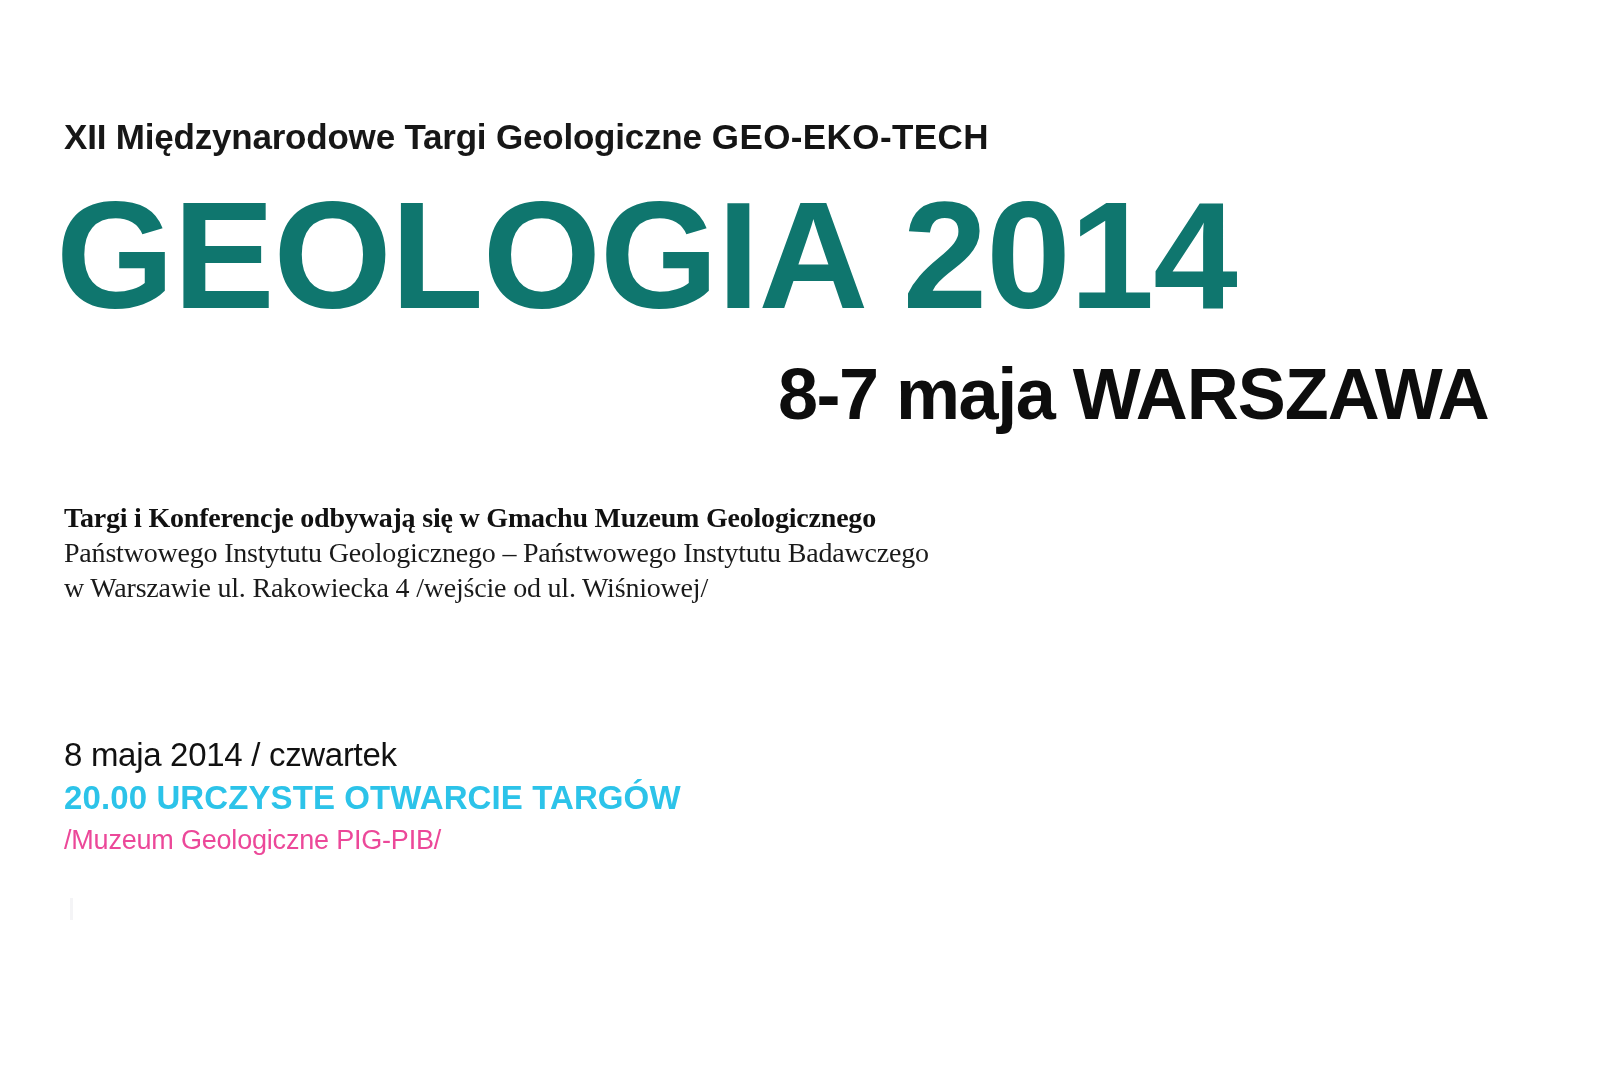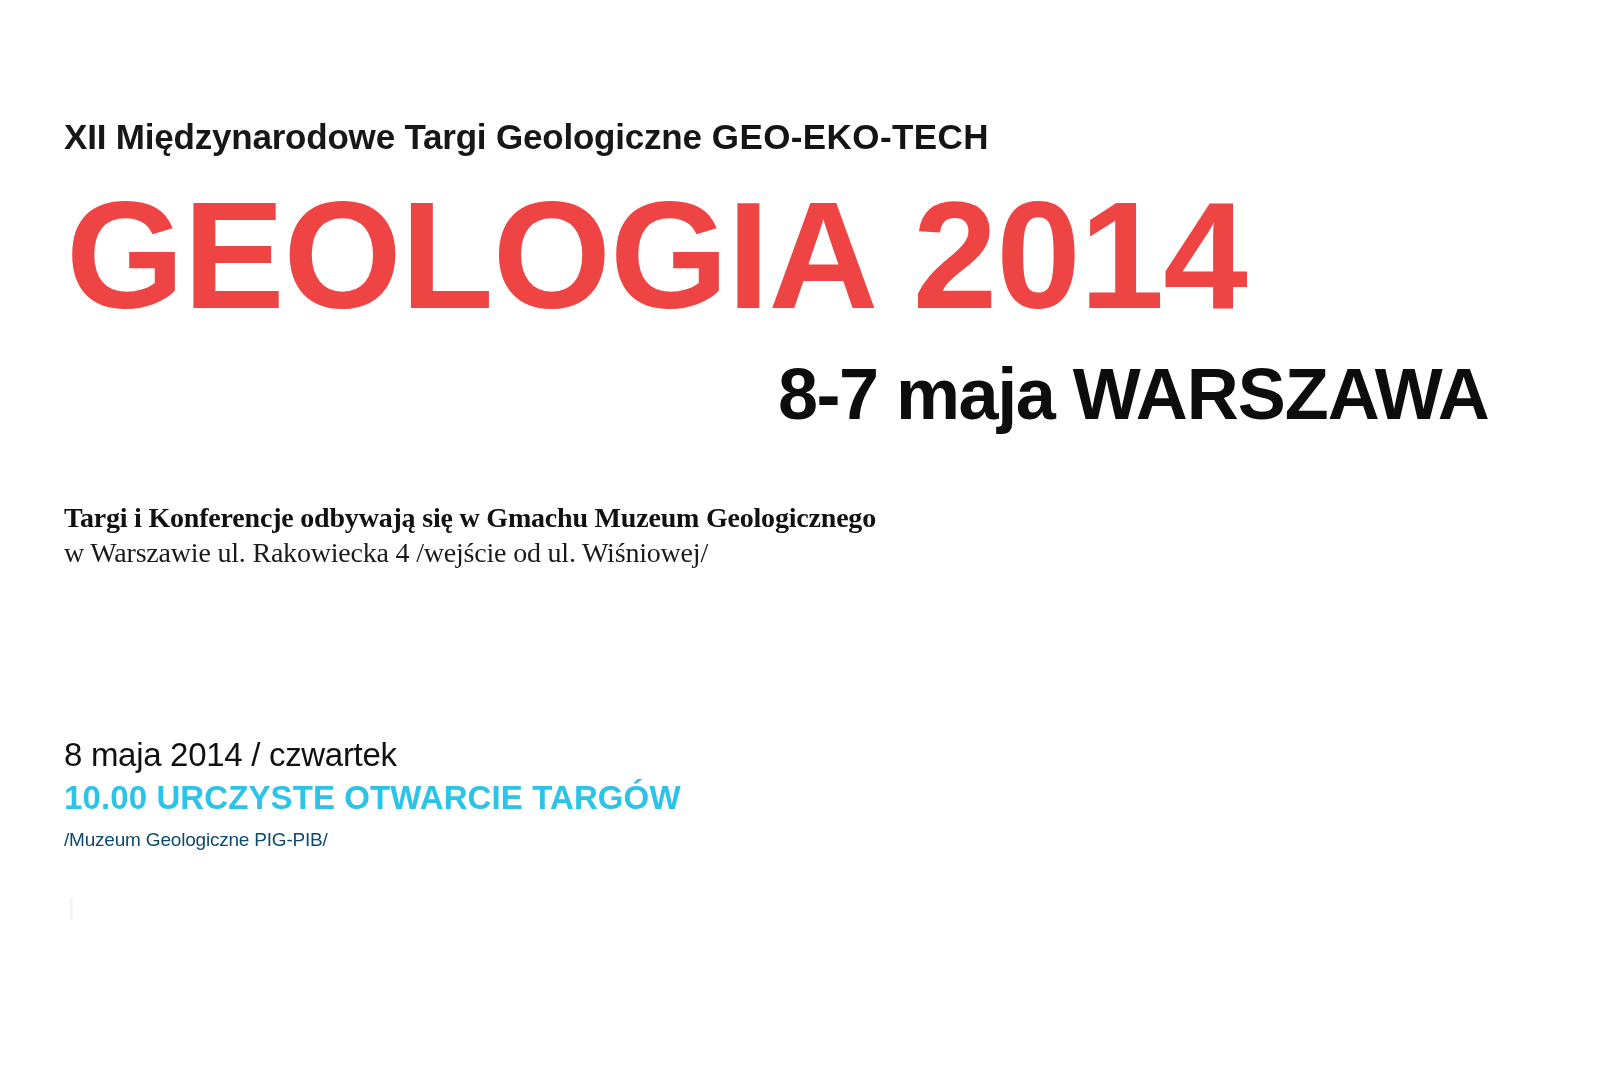--- a/index.html
+++ b/index.html
@@ -39,27 +39,27 @@
   .kicker .kicker-brand {
     font-weight: 700;
     color: #141414;
     letter-spacing: 0.4px;
     margin-left: 10px;
   }
 
   
   .title-big {
     position: absolute;
-    left: 66px;
+    left: 56px;
     top: 180px;
     white-space: nowrap;
     font-size: 152px;
     line-height: 150px;
     font-weight: 700;
-    color: #ef4444;
+    color: #0f766e;
     letter-spacing: -1px;
   }
 
   
   .dateline {
     position: absolute;
     left: 778px;
     top: 352px;
     white-space: nowrap;
     font-size: 72px;
@@ -107,23 +107,23 @@
     letter-spacing: -0.3px;
   }
   .sched-event {
     font-size: 33px;
     line-height: 44px;
     font-weight: 700;
     color: #2cc3e9;
     letter-spacing: 0.1px;
   }
   .sched-place {
-    font-size: 19px;
+    font-size: 27px;
     line-height: 40px;
-    color: #0c4a6e;
+    color: #ec4899;
     letter-spacing: -0.2px;
   }
 
   
   .scan-artifact {
     position: absolute;
     left: 70px;
     top: 898px;
     width: 3px;
     height: 22px;
@@ -141,27 +141,28 @@
 
   <div class="title-big">GEOLOGIA 2014</div>
 
   <div class="dateline">
     <span>8-7 maja</span>
     <span class="city">WARSZAWA</span>
   </div>
 
   <div class="venue">
     <div class="venue-line strong">Targi i Konferencje odbywają się w Gmachu Muzeum Geologicznego</div>
+    <div class="venue-line">Państwowego Instytutu Geologicznego – Państwowego Instytutu Badawczego</div>
     <div class="venue-line">w Warszawie ul. Rakowiecka 4 /wejście od ul. Wiśniowej/</div>
   </div>
 
   <div class="schedule">
     <div class="sched-day">8 maja 2014 / czwartek</div>
     <div class="sched-event">
-      <span>10.00</span>
+      <span>20.00</span>
       <span>URCZYSTE OTWARCIE TARGÓW</span>
     </div>
     <div class="sched-place">/Muzeum Geologiczne PIG-PIB/</div>
   </div>
 
   <div class="scan-artifact"></div>
 
 </div>
 
 </body></html>

